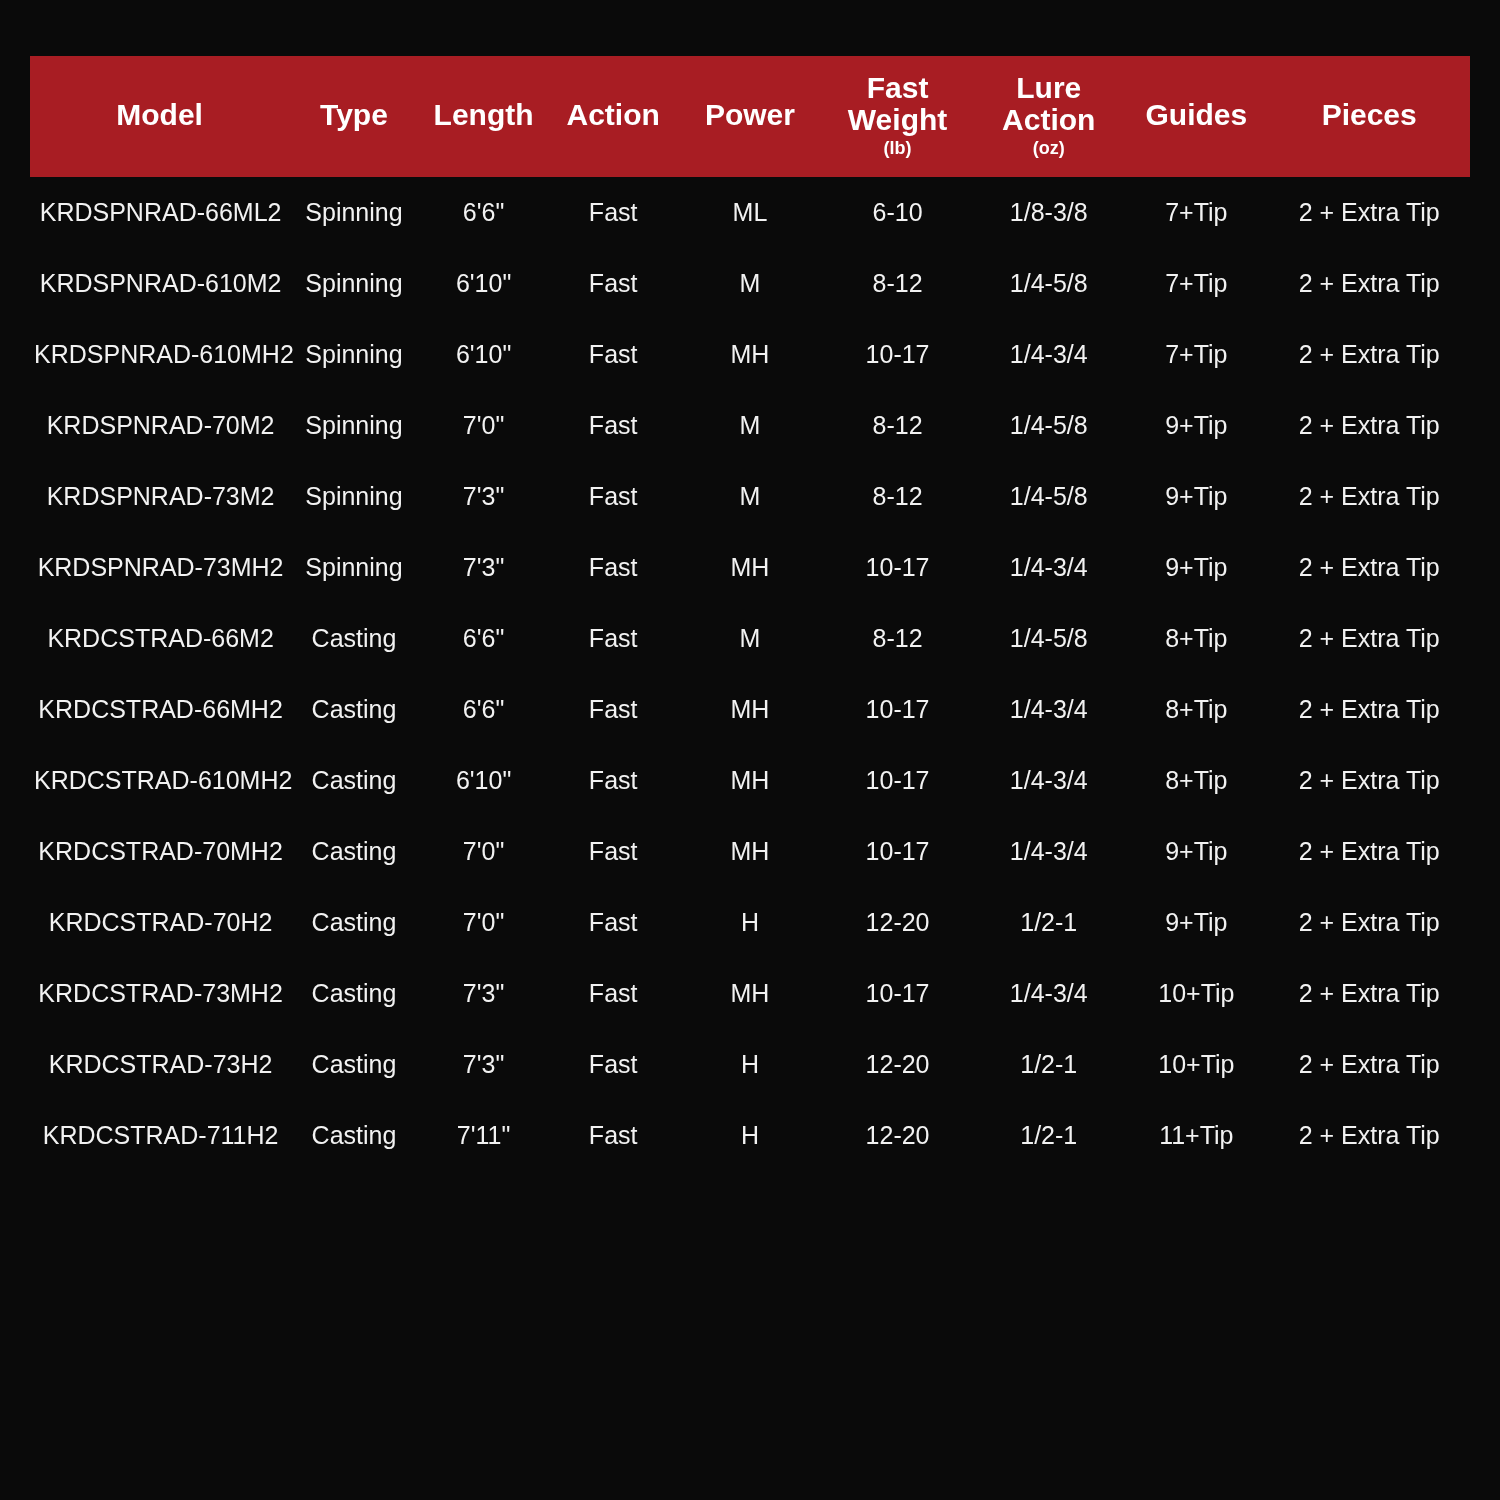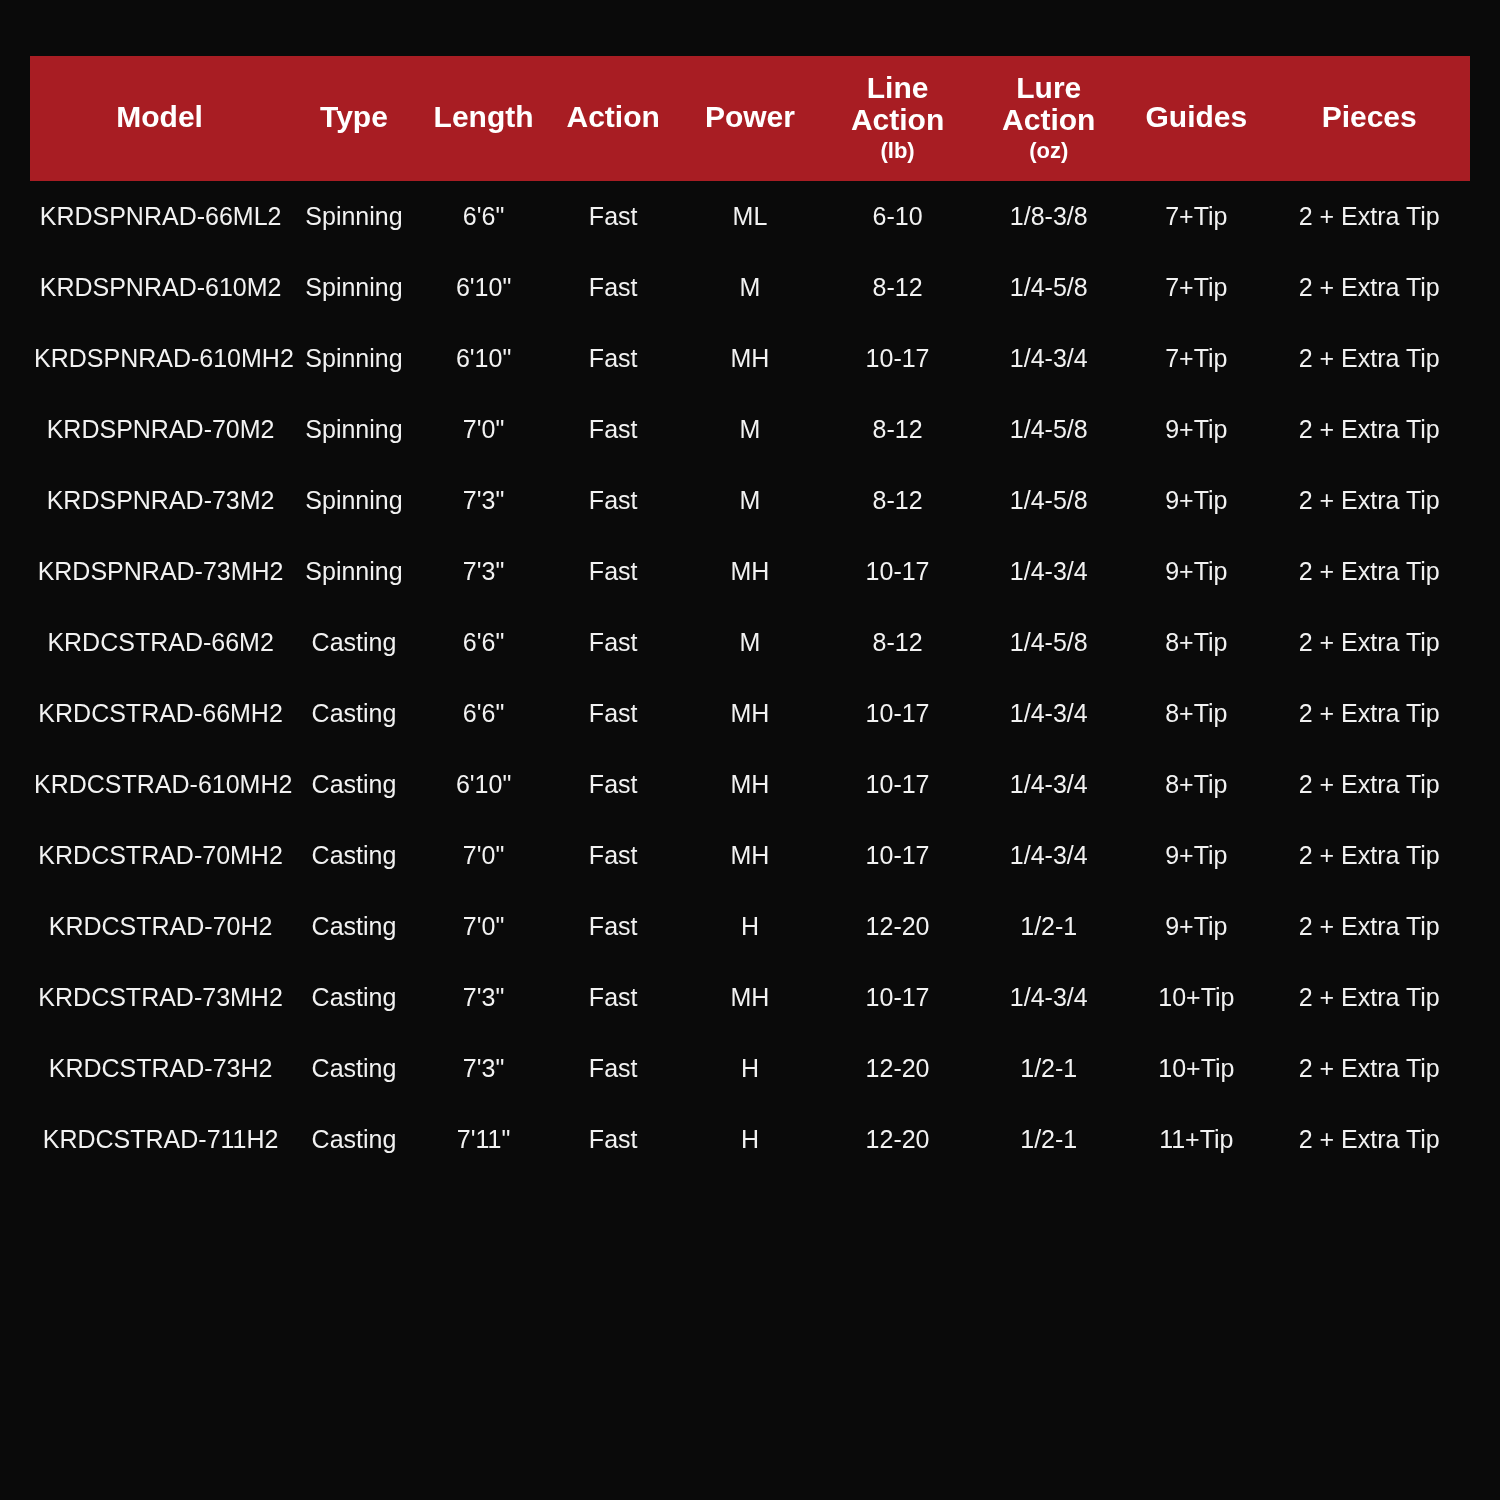--- a/index.html
+++ b/index.html
@@ -36,21 +36,21 @@
     color: #ffffff;
     font-size: 30px;
     font-weight: bold;
     text-align: center;
     padding: 16px 2px 18px 2px;
     line-height: 1.08;
     vertical-align: middle;
   }
   thead th .unit {
     display: block;
-    font-size: 22px;
+    font-size: 18px;
     font-weight: bold;
     line-height: 1.1;
     margin-top: 2px;
   }
   tbody td {
     font-size: 25px;
     color: #f2f2f2;
     text-align: center;
     padding: 21px 2px;
     font-weight: 400;
@@ -88,21 +88,21 @@
         <col class="c-pieces">
     </colgroup>
     <thead>
       <tr class="header-row">
         <th><span>Model</span></th>
         <th><span>Type</span></th>
         <th><span>Length</span></th>
         <th><span>Action</span></th>
         <th><span>Power</span></th>
         <th>
-          <span>Line Action</span>
+          <span>Fast Weight</span>
           <span class="unit">(lb)</span>
         </th>
         <th>
           <span>Lure Action</span>
           <span class="unit">(oz)</span>
         </th>
         <th><span>Guides</span></th>
         <th><span>Pieces</span></th>
       </tr>
     </thead>

